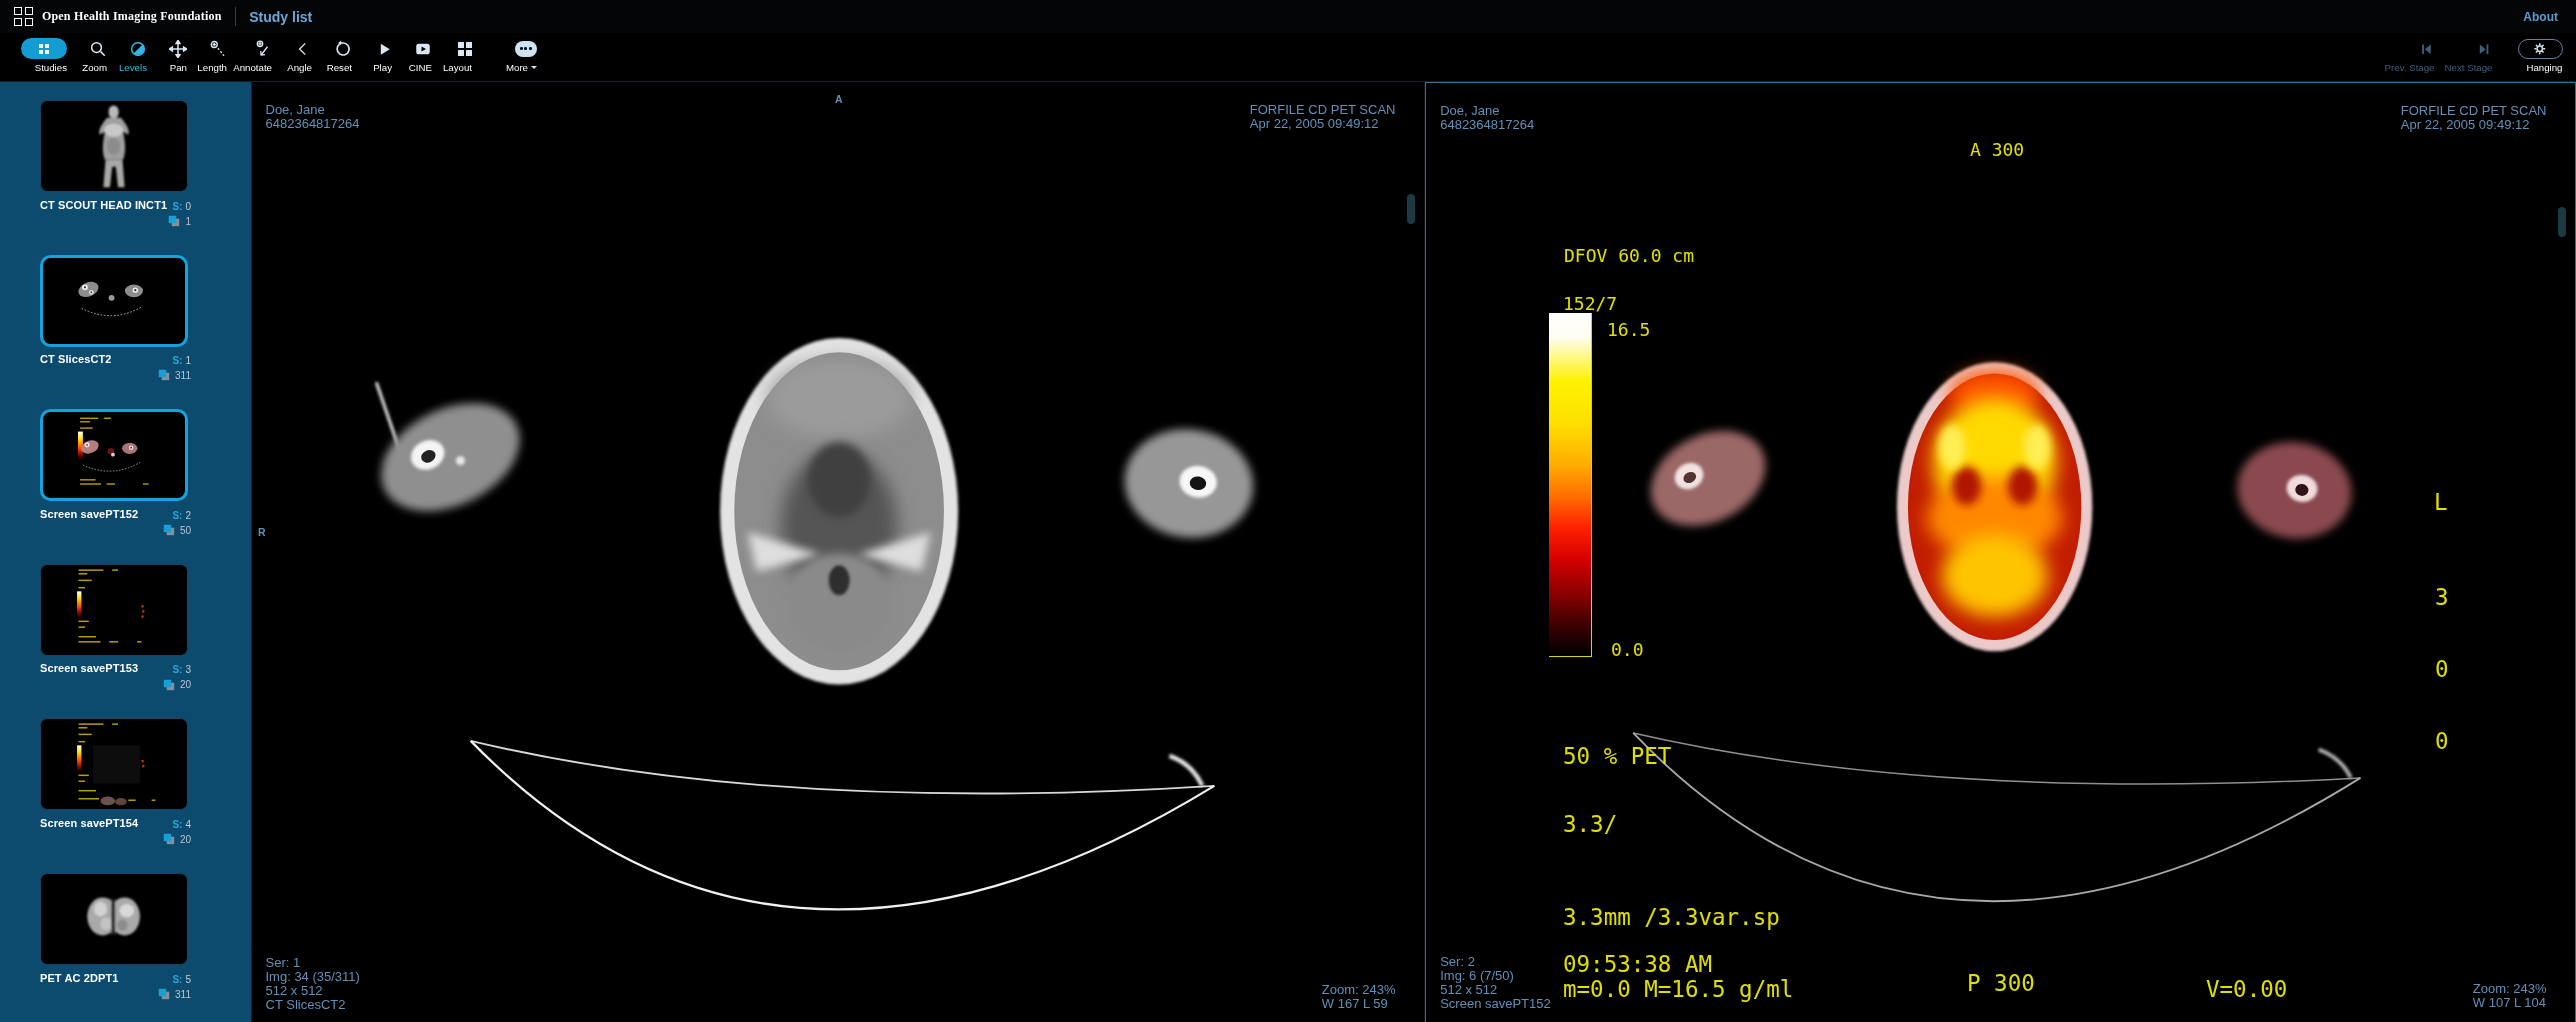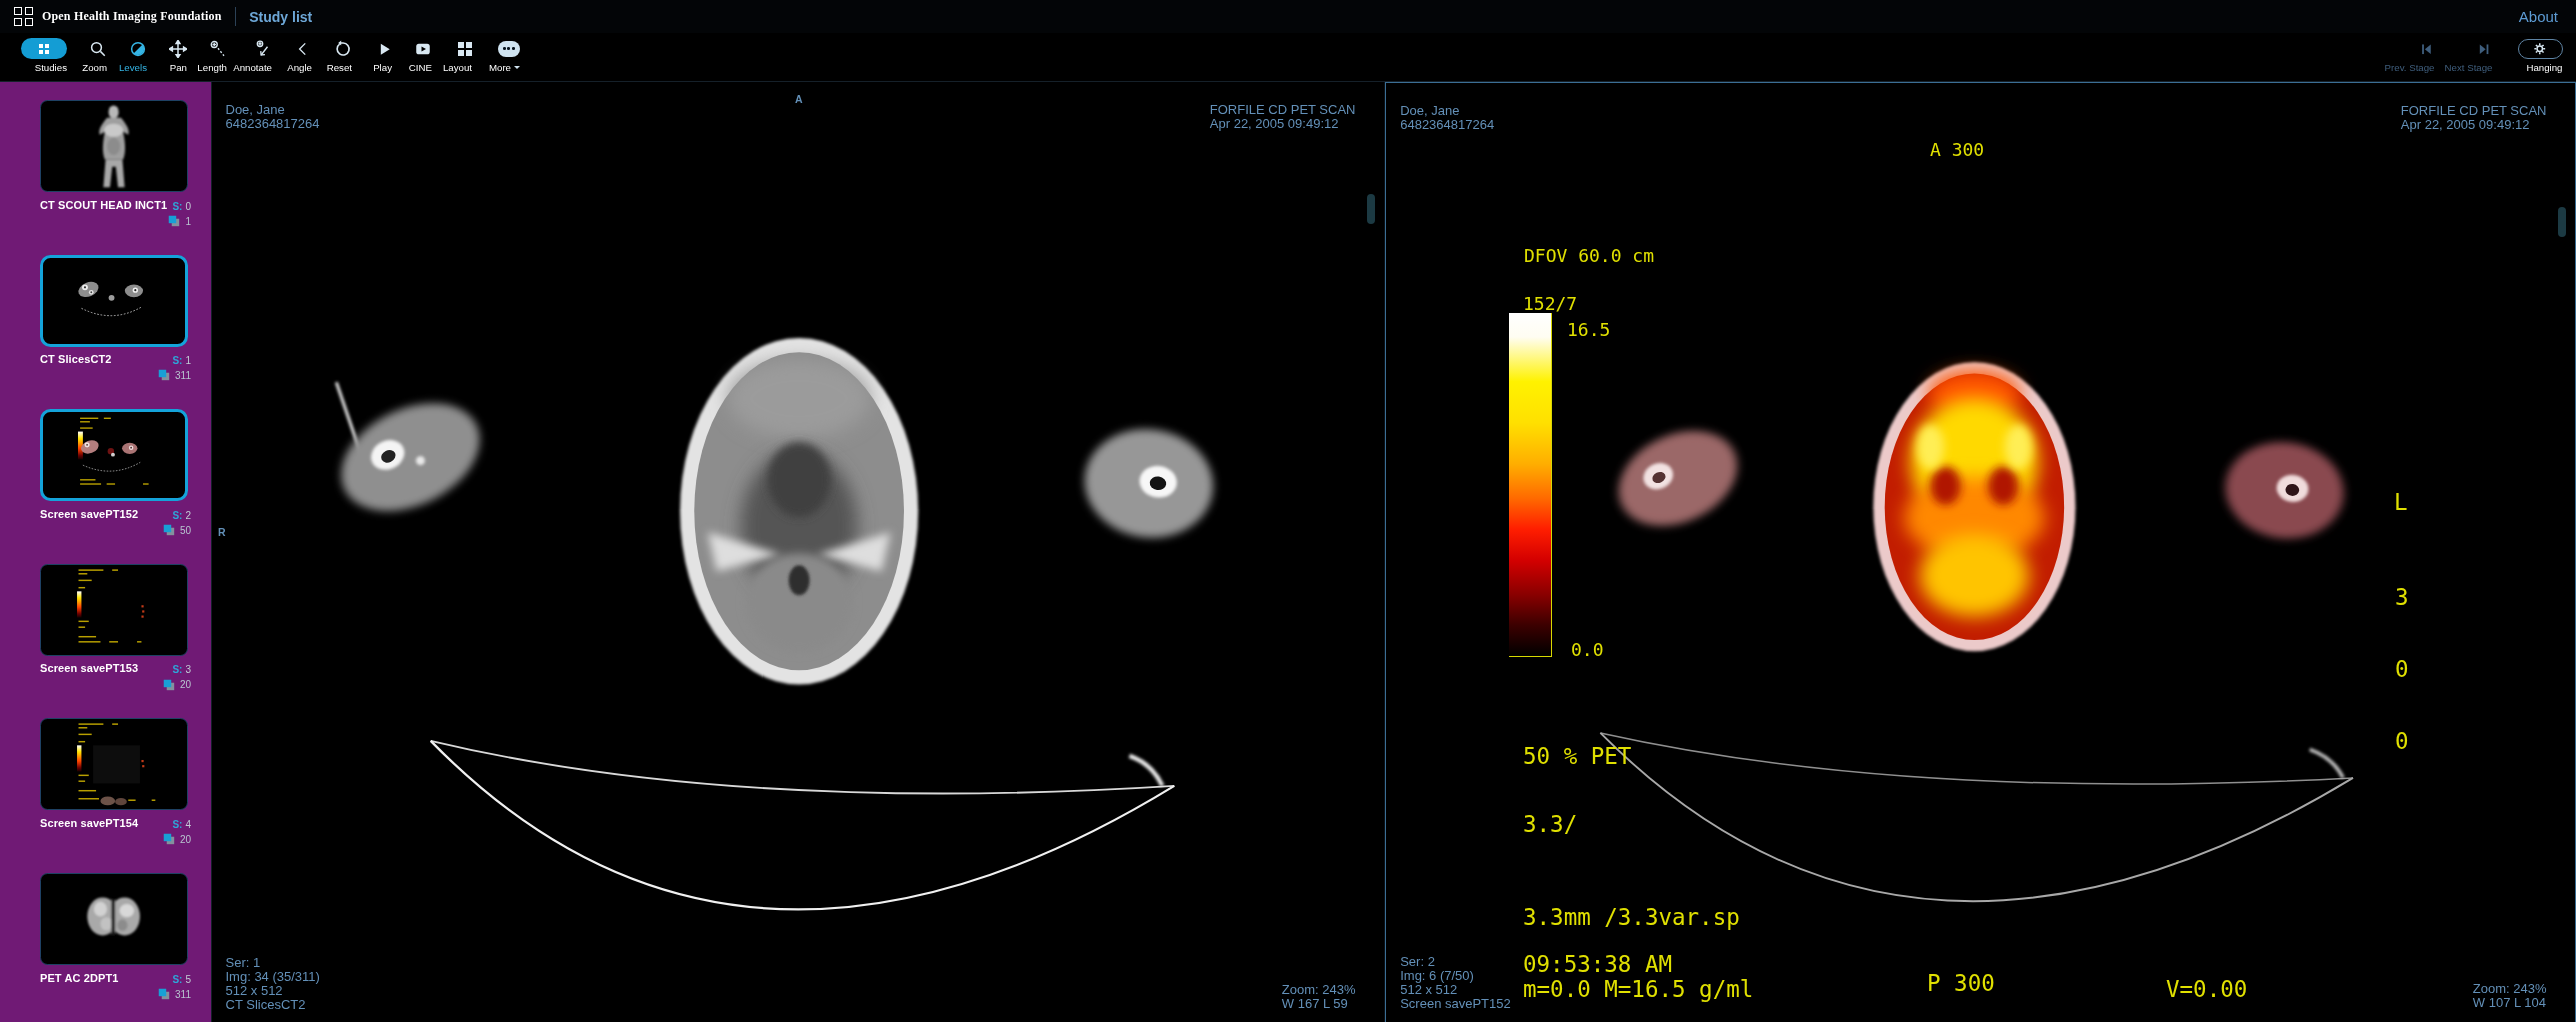--- a/index.html
+++ b/index.html
@@ -11,41 +11,41 @@
   body{margin:0;width:2576px;height:1023px;background:#000;overflow:hidden;
        font-family:"Liberation Sans",sans-serif;-webkit-font-smoothing:antialiased}
   
   .header{height:33px;display:flex;align-items:center;background:#030507;padding-left:13.5px;position:relative}
   .logo{display:flex;align-items:center;gap:9px;cursor:pointer}
   .logo-grid{display:grid;grid-template-columns:8.2px 8.2px;grid-template-rows:8.2px 8.2px;gap:3px}
   .logo-grid i{border:1.9px solid #fff;display:block}
   .logo-text{color:#fff;font-family:"Liberation Serif",serif;font-size:12px;font-weight:600;letter-spacing:0.2px}
   .hdr-divider{width:0.7px;height:19.5px;background:#2c4257;margin:0 13.5px}
   .navlink{color:var(--link-blue);font-size:14px;font-weight:600;cursor:pointer}
-  .about{position:absolute;right:18px;color:#5d9bd3;font-size:15px;font-weight:400;cursor:pointer}
+  .about{position:absolute;right:18px;color:#5d9bd3;font-size:12px;font-weight:700;cursor:pointer}
   
   .toolbar{height:49px;display:flex;align-items:flex-start;background:#000;padding-left:9px;position:relative;border-bottom:0.7px solid #152029}
   .tool{width:40px;display:flex;flex-direction:column;align-items:flex-end;gap:1.5px;cursor:pointer;padding-top:4.5px}
   .tool.wide{width:45px}
   .tool-icon{height:22.5px;display:flex;align-items:center;justify-content:center}
   .tool-label{font-size:9.7px;color:#fff;white-space:nowrap}
   .tool.active .tool-label{color:var(--accent-light)}
   .studies-pill{width:46px;height:21px;border-radius:10.5px;background:var(--accent);display:flex;align-items:center;justify-content:center}
   .grid-icon{display:grid;grid-template-columns:4.5px 4.5px;grid-template-rows:4.5px 4.5px;gap:1.5px}
   .grid-icon i{background:#fff;display:block}
   .grid-icon.lt i{background:var(--icon)}
   .more-pill{width:22.5px;height:15.7px;border-radius:8.2px;background:#cfe3f0;display:flex;align-items:center;justify-content:center;gap:1.9px}
   .more-pill i{width:2.6px;height:2.6px;border-radius:50%;background:#06121d;display:block}
   .caret{display:inline-block;width:0;height:0;border-left:3px solid transparent;border-right:3px solid transparent;border-top:3.7px solid #cfe3f0;margin-left:3px;vertical-align:middle}
   .toolbar-right{position:absolute;right:13.5px;top:0;height:100%;display:flex;align-items:flex-start;gap:18px}
   .stage .tool-label{color:var(--stage-disabled)}
   .hanging-pill{width:45px;height:19.5px;border:1.1px solid #5e83a3;border-radius:10.5px;display:flex;align-items:center;justify-content:center}
   
   .main{display:flex;height:941px}
-  .sidebar{width:212px;flex:none;padding:18px 15px 0 40px;border-right:0.7px solid #141f29;background:#701a75;overflow:hidden}
+  .sidebar{width:252px;flex:none;padding:18px 15px 0 40px;border-right:0.7px solid #141f29;background:#0c4a6e;overflow:hidden}
   .series-item{margin-bottom:27px;cursor:pointer}
   .thumb{width:148px;height:92px;border:1.5px solid #1e4163;border-radius:7.5px;overflow:hidden;background:#000}
   .thumb.sel{border:3.7px solid #14a3da;border-radius:10.5px}
   .thumb svg{width:100%;height:100%;display:block}
   .series-meta{margin-top:6.7px;width:151px}
   .series-row{display:flex;justify-content:space-between;align-items:flex-start}
   .series-label{color:#fff;font-size:11px;font-weight:700;letter-spacing:0.1px;white-space:nowrap}
   .skey{color:#2ea6d8;font-style:normal;font-weight:700;font-size:10px}
   .series-badge b{color:#c3cdd6;font-weight:400;margin-left:3px;font-size:10px}
   .series-row.rgt{justify-content:flex-end;gap:4.5px;margin-top:2.2px;align-items:center}
@@ -190,21 +190,21 @@
     <div class="tool-icon">
       <span class="grid-icon lt" style="grid-template-columns:6px 6px;grid-template-rows:6px 6px;gap:2.2px">
           <i></i>
           <i></i>
           <i></i>
           <i></i>
         </span>
     </div>
     <div class="tool-label">Layout</div>
   </div>
-  <div class="tool" style="margin-left:8px">
+  <div class="tool" style="margin-left:25px">
     <div class="tool-icon">
         <span class="more-pill">
           <i></i>
           <i></i>
           <i></i>
         </span>
       </div>
     <div class="tool-label"><span>More</span><span class="caret"></span></div>
   </div>
 

